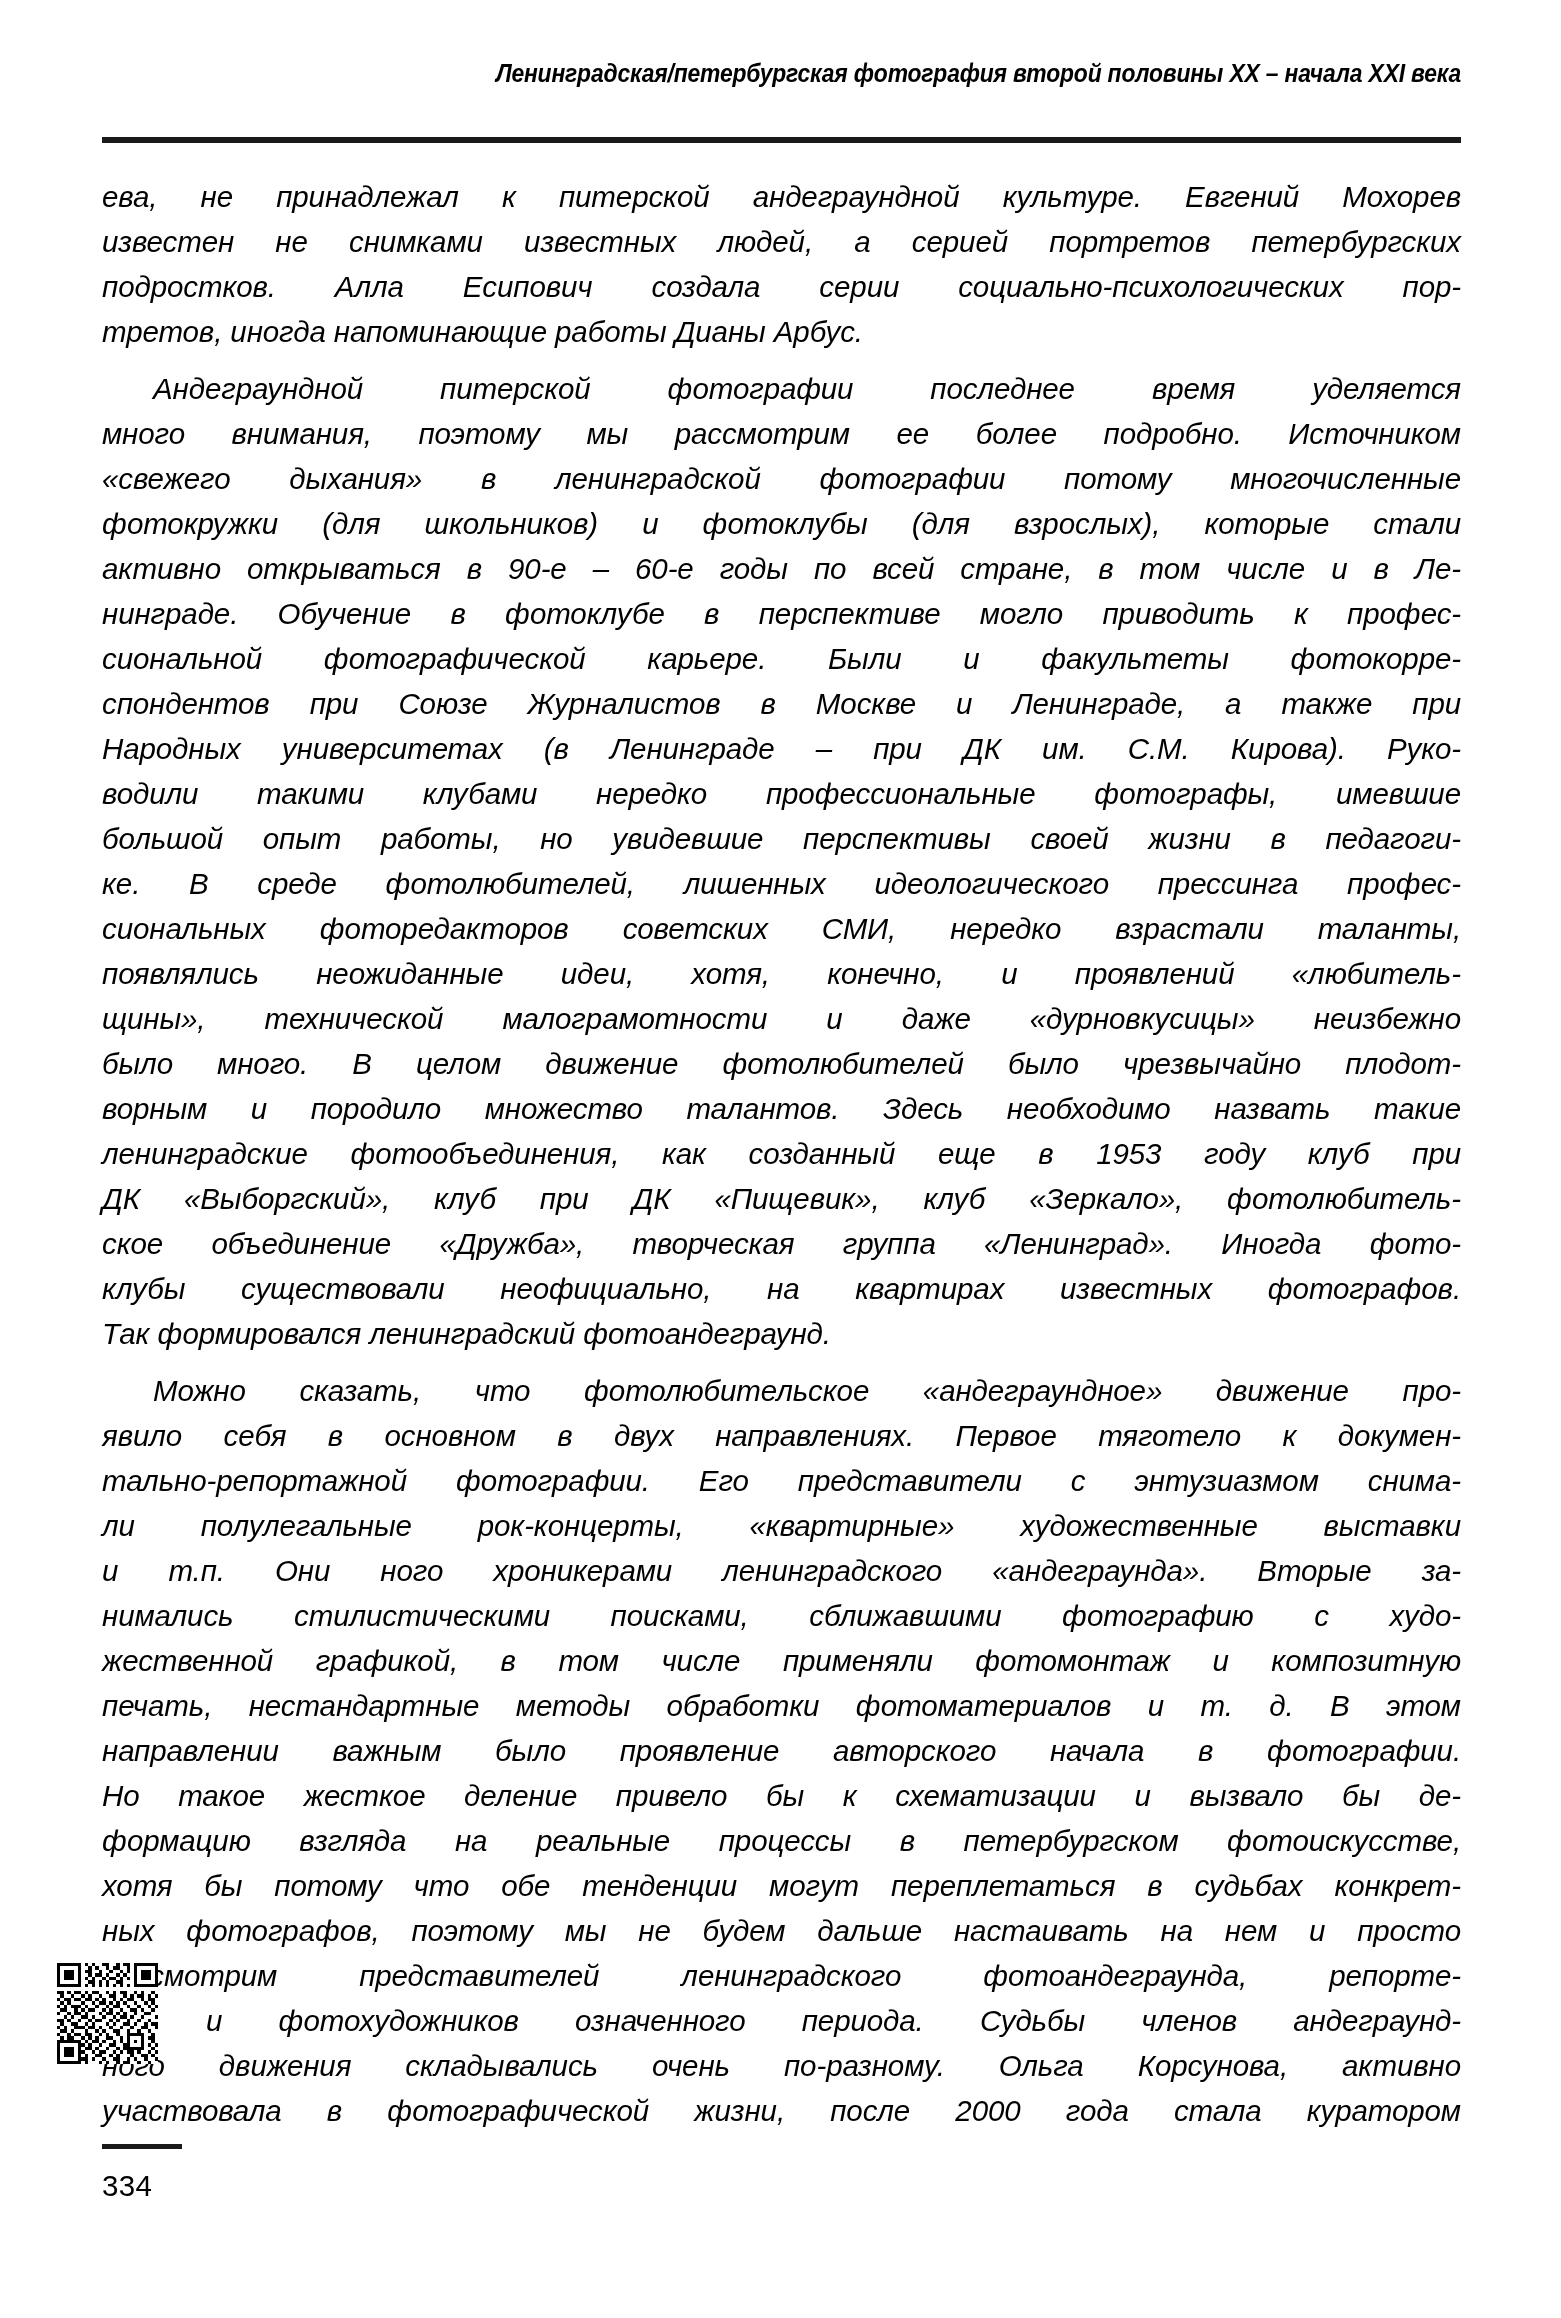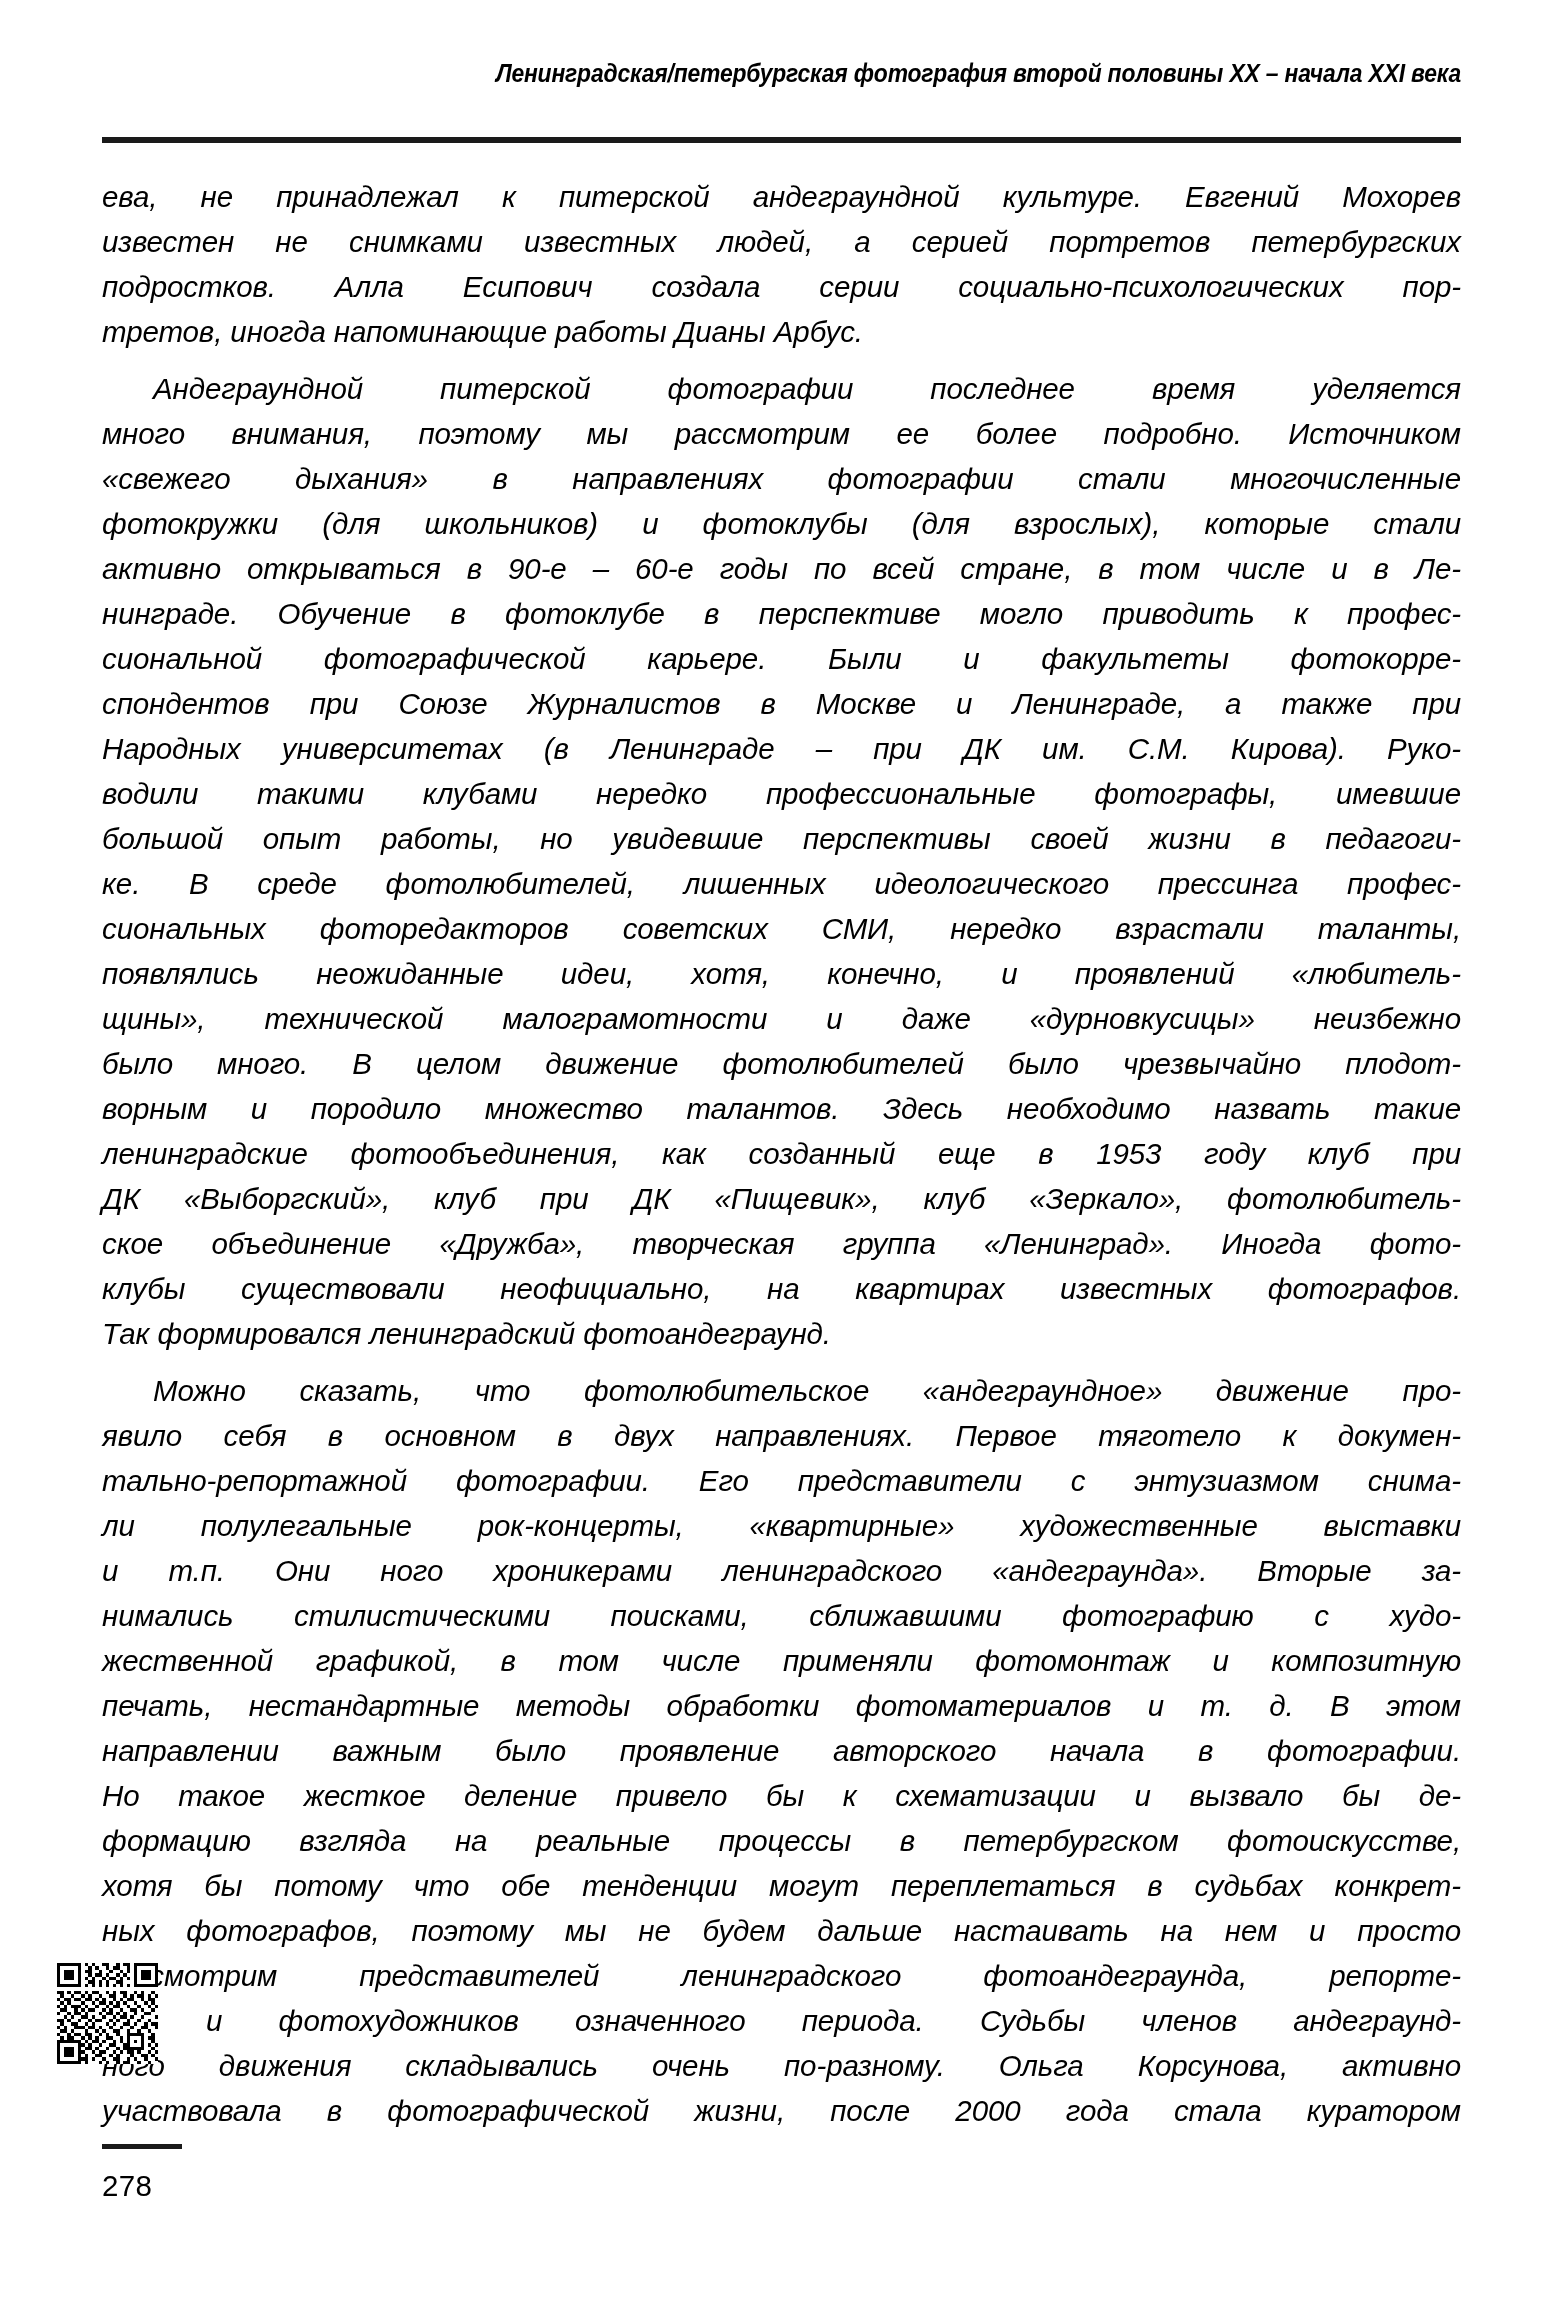--- a/index.html
+++ b/index.html
@@ -125,21 +125,21 @@
   <div class="body-col">
       <p class="para">
         <span class="ln">ева, не принадлежал к питерской андеграундной культуре. Евгений Мохорев</span>
         <span class="ln">известен не снимками известных людей, а серией портретов петербургских</span>
         <span class="ln">подростков. Алла Есипович создала серии социально-психологических пор-</span>
         <span class="ln last">третов, иногда напоминающие работы Дианы Арбус.</span>
       </p>
       <p class="para">
         <span class="ln ind">Андеграундной питерской фотографии последнее время уделяется</span>
         <span class="ln">много внимания, поэтому мы рассмотрим ее более подробно. Источником</span>
-        <span class="ln">«свежего дыхания» в направлениях фотографии стали многочисленные</span>
+        <span class="ln">«свежего дыхания» в ленинградской фотографии потому многочисленные</span>
         <span class="ln">фотокружки (для школьников) и фотоклубы (для взрослых), которые стали</span>
         <span class="ln">активно открываться в 90-е – 60-е годы по всей стране, в том числе и в Ле-</span>
         <span class="ln">нинграде. Обучение в фотоклубе в перспективе могло приводить к профес-</span>
         <span class="ln">сиональной фотографической карьере. Были и факультеты фотокорре-</span>
         <span class="ln">спондентов при Союзе Журналистов в Москве и Ленинграде, а также при</span>
         <span class="ln">Народных университетах (в Ленинграде – при ДК им. С.М. Кирова). Руко-</span>
         <span class="ln">водили такими клубами нередко профессиональные фотографы, имевшие</span>
         <span class="ln">большой опыт работы, но увидевшие перспективы своей жизни в педагоги-</span>
         <span class="ln">ке. В среде фотолюбителей, лишенных идеологического прессинга профес-</span>
         <span class="ln">сиональных фоторедакторов советских СМИ, нередко взрастали таланты,</span>
@@ -437,16 +437,16 @@
         <rect x="14" y="28" width="1" height="1"></rect>
           <rect x="17" y="28" width="1" height="1"></rect>
         <rect x="19" y="28" width="2" height="1"></rect>
           <rect x="23" y="28" width="1" height="1"></rect>
         <rect x="26" y="28" width="1" height="1"></rect>
       </g>
     </svg>
   </div>
 
   <div class="foot-rule"></div>
-  <div class="folio">278</div>
+  <div class="folio">334</div>
 
 </div>
 
 
 </body></html>

